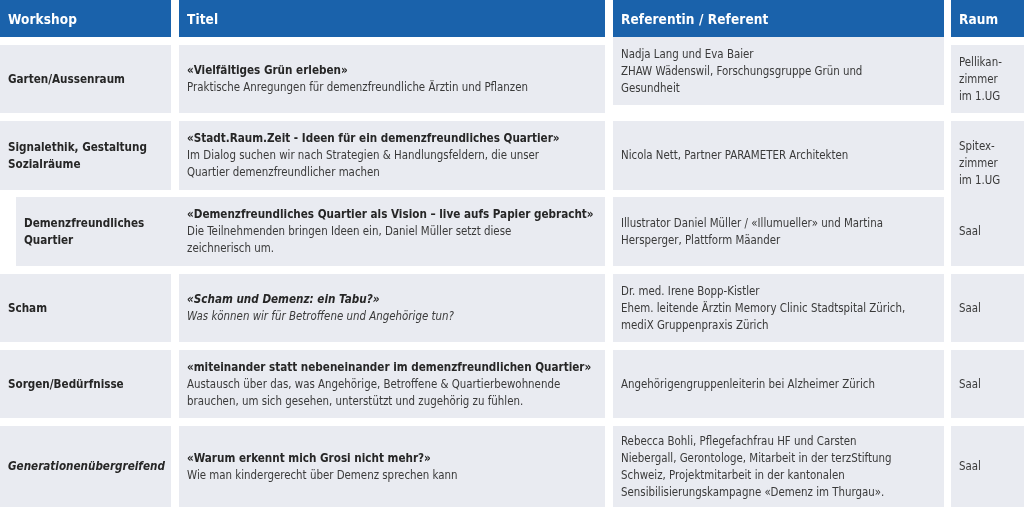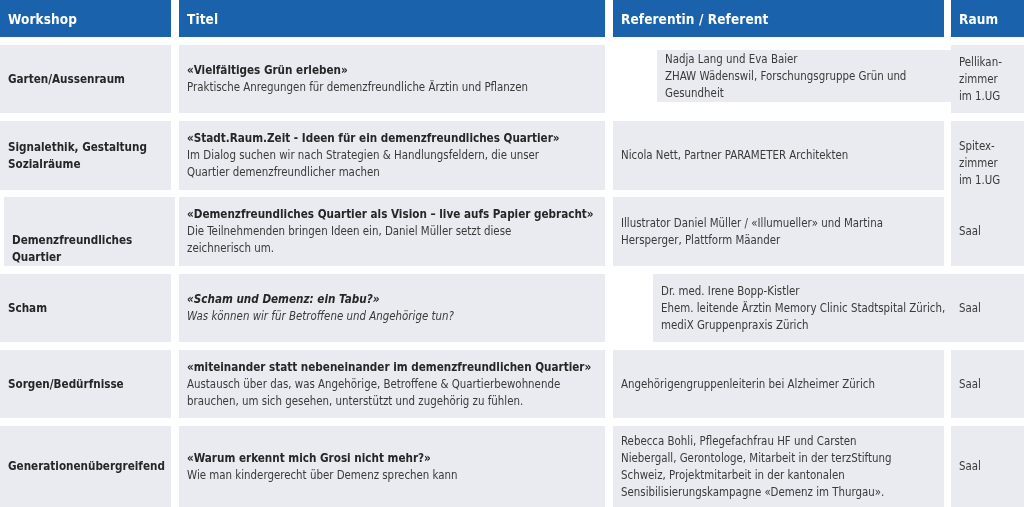--- a/index.html
+++ b/index.html
@@ -63,21 +63,21 @@
         <div class="inner">
           <span class="line ws">Garten/Aussenraum</span>
         </div>
       </div>
       <div class="cell body-cell" style="left: 179px; top: 45px; width: 426px; height: 68px; justify-content: center;">
         <div class="inner">
           <span class="title-bold">«Vielfältiges Grün erleben»</span>
           <span class="title-sub">Praktische Anregungen für demenzfreundliche Ärztin und Pflanzen</span>
         </div>
       </div>
-      <div class="cell body-cell" style="left: 613px; top: 50px; width: 331px; height: 52px; margin-left: 44px;">
+      <div class="cell body-cell" style="left: 613px; top: 37px; width: 331px; height: 68px;">
         <div class="inner">
           <span class="line ref">Nadja Lang und Eva Baier</span>
           <span class="line ref">ZHAW Wädenswil, Forschungsgruppe Grün und</span>
           <span class="line ref">Gesundheit</span>
         </div>
       </div>
       <div class="cell body-cell" style="left: 951px; top: 45px; width: 73px; height: 68px;">
         <div class="inner">
           <span class="line room">Pellikan-</span>
           <span class="line room">zimmer</span>
@@ -102,21 +102,21 @@
           <span class="line ref">Nicola Nett, Partner PARAMETER Architekten</span>
         </div>
       </div>
       <div class="cell body-cell" style="left: 951px; top: 121px; width: 73px; height: 84px;">
         <div class="inner">
           <span class="line room">Spitex-</span>
           <span class="line room">zimmer</span>
           <span class="line room">im 1.UG</span>
         </div>
       </div>
-      <div class="cell body-cell" style="left: 4px; top: 197px; width: 171px; height: 69px; align-items: flex-end;">
+      <div class="cell body-cell" style="left: 16px; top: 197px; width: 171px; height: 69px;">
         <div class="inner">
           <span class="line ws">Demenzfreundliches</span>
           <span class="line ws">Quartier</span>
         </div>
       </div>
       <div class="cell body-cell" style="left: 179px; top: 197px; width: 426px; height: 69px;">
         <div class="inner">
           <span class="title-bold">«Demenzfreundliches Quartier als Vision – live aufs Papier gebracht»</span>
           <span class="title-sub">Die Teilnehmenden bringen Ideen ein, Daniel Müller setzt diese</span>
           <span class="title-sub">zeichnerisch um.</span>
@@ -137,21 +137,21 @@
         <div class="inner">
           <span class="line ws">Scham</span>
         </div>
       </div>
       <div class="cell body-cell" style="left: 179px; top: 274px; width: 426px; height: 68px; font-style: italic;">
         <div class="inner">
           <span class="title-bold">«Scham und Demenz: ein Tabu?»</span>
           <span class="title-sub">Was können wir für Betroffene und Angehörige tun?</span>
         </div>
       </div>
-      <div class="cell body-cell" style="left: 613px; top: 274px; width: 331px; height: 68px; margin-left: 40px;">
+      <div class="cell body-cell" style="left: 613px; top: 274px; width: 331px; height: 68px;">
         <div class="inner">
           <span class="line ref">Dr. med. Irene Bopp-Kistler</span>
           <span class="line ref">Ehem. leitende Ärztin Memory Clinic Stadtspital Zürich,</span>
           <span class="line ref">mediX Gruppenpraxis Zürich</span>
         </div>
       </div>
       <div class="cell body-cell" style="left: 951px; top: 274px; width: 73px; height: 68px;">
         <div class="inner">
           <span class="line room">Saal</span>
         </div>
@@ -171,21 +171,21 @@
       <div class="cell body-cell" style="left: 613px; top: 350px; width: 331px; height: 68px;">
         <div class="inner">
           <span class="line ref">Angehörigengruppenleiterin bei Alzheimer Zürich</span>
         </div>
       </div>
       <div class="cell body-cell" style="left: 951px; top: 350px; width: 73px; height: 68px;">
         <div class="inner">
           <span class="line room">Saal</span>
         </div>
       </div>
-      <div class="cell body-cell" style="left: 0px; top: 426px; width: 171px; height: 81px;">
+      <div class="cell body-cell" style="left: 0px; top: 426px; width: 171px; height: 81px; font-style: italic;">
         <div class="inner">
           <span class="line ws">Generationenübergreifend</span>
         </div>
       </div>
       <div class="cell body-cell" style="left: 179px; top: 426px; width: 426px; height: 81px;">
         <div class="inner">
           <span class="title-bold">«Warum erkennt mich Grosi nicht mehr?»</span>
           <span class="title-sub">Wie man kindergerecht über Demenz sprechen kann</span>
         </div>
       </div>

